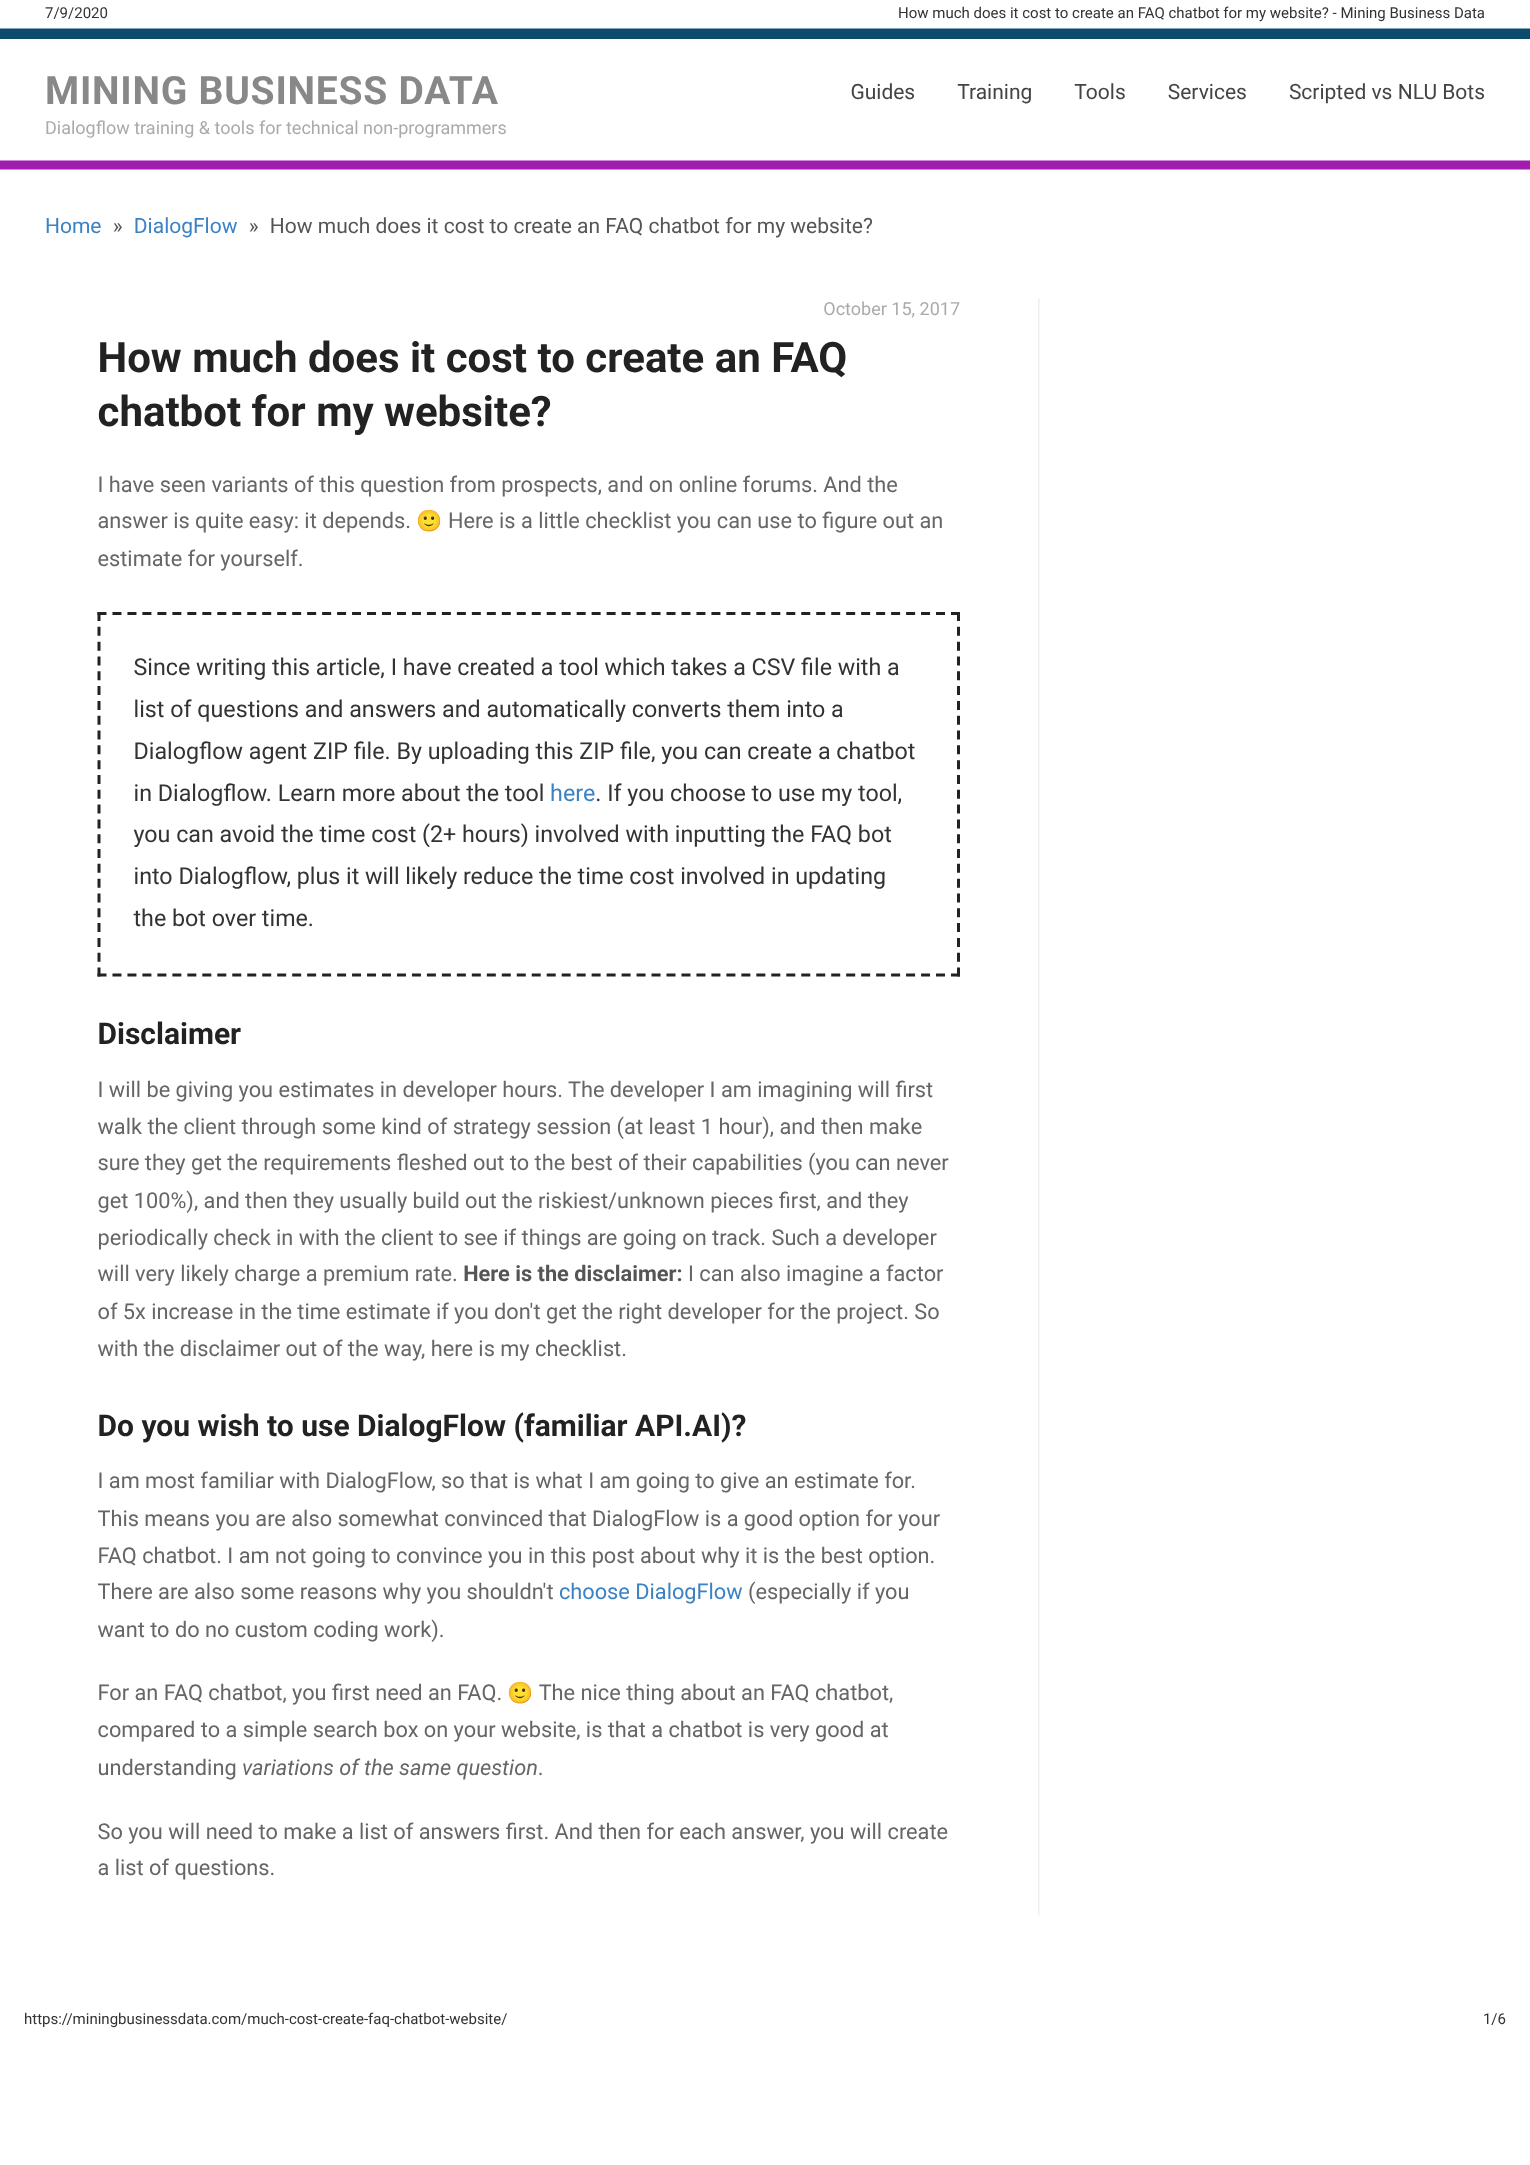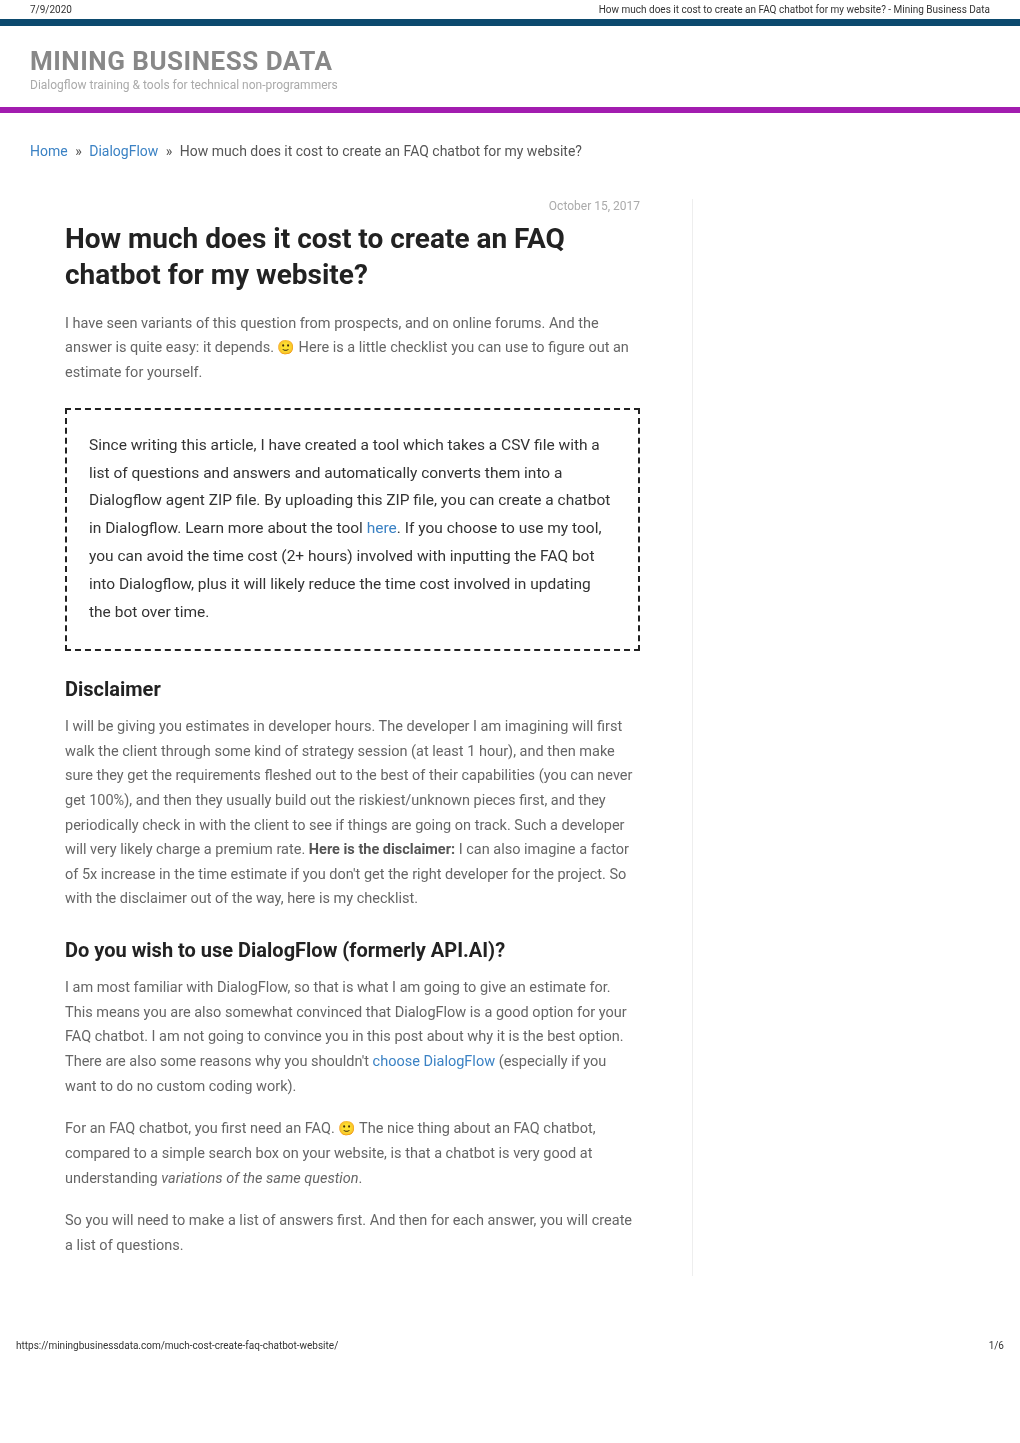--- a/index.html
+++ b/index.html
@@ -148,20 +148,27 @@
 <div class="print-header">
   <span>7/9/2020</span>
   <span>How much does it cost to create an FAQ chatbot for my website? - Mining Business Data</span>
 </div>
 
 <div class="header">
   <div class="brand">
     <div class="brand-title">MINING BUSINESS DATA</div>
     <div class="brand-tagline">Dialogflow training &amp; tools for technical non-programmers</div>
   </div>
+  <div class="nav">
+    <div class="nav-item">Guides</div>
+    <div class="nav-item">Training</div>
+    <div class="nav-item">Tools</div>
+    <div class="nav-item">Services</div>
+    <div class="nav-item">Scripted vs NLU Bots</div>
+  </div>
 </div>
 
 <div class="breadcrumb">
   <a href="#">Home</a>
   <span class="sep">»</span>
   <a href="#">DialogFlow</a>
   <span class="sep">»</span>
   <span>How much does it cost to create an FAQ chatbot for my website?</span>
 </div>
 
@@ -178,21 +185,21 @@
       <p class="callout-text">
         <span>Since writing this article, I have created a tool which takes a CSV file with a list of questions and answers and automatically converts them into a Dialogflow agent ZIP file. By uploading this ZIP file, you can create a chatbot in Dialogflow. Learn more about the tool </span><a href="#">here</a><span>. If you choose to use my tool, you can avoid the time cost (2+ hours) involved with inputting the FAQ bot into Dialogflow, plus it will likely reduce the time cost involved in updating the bot over time.</span>
       </p>
     </div>
 
     <h2 class="section-heading">Disclaimer</h2>
     <p class="body-text">
       <span>I will be giving you estimates in developer hours. The developer I am imagining will first walk the client through some kind of strategy session (at least 1 hour), and then make sure they get the requirements fleshed out to the best of their capabilities (you can never get 100%), and then they usually build out the riskiest/unknown pieces first, and they periodically check in with the client to see if things are going on track. Such a developer will very likely charge a premium rate. </span><strong>Here is the disclaimer:</strong><span> I can also imagine a factor of 5x increase in the time estimate if you don't get the right developer for the project. So with the disclaimer out of the way, here is my checklist.</span>
     </p>
 
-    <h2 class="section-heading">Do you wish to use DialogFlow (formerly API.AI)?</h2>
+    <h2 class="section-heading">Do you wish to use DialogFlow (familiar API.AI)?</h2>
     <p class="body-text">
       <span>I am most familiar with DialogFlow, so that is what I am going to give an estimate for. This means you are also somewhat convinced that DialogFlow is a good option for your FAQ chatbot. I am not going to convince you in this post about why it is the best option. There are also some reasons why you shouldn't </span><a href="#">choose DialogFlow</a><span> (especially if you want to do no custom coding work).</span>
     </p>
 
     <p class="body-text">
       <span>For an FAQ chatbot, you first need an FAQ. </span><span class="emoji">🙂</span><span> The nice thing about an FAQ chatbot, compared to a simple search box on your website, is that a chatbot is very good at understanding </span><em>variations of the same question</em><span>.</span>
     </p>
     <p class="body-text">So you will need to make a list of answers first. And then for each answer, you will create a list of questions.</p>
   </div>
   <div class="sidebar-divider"></div>

